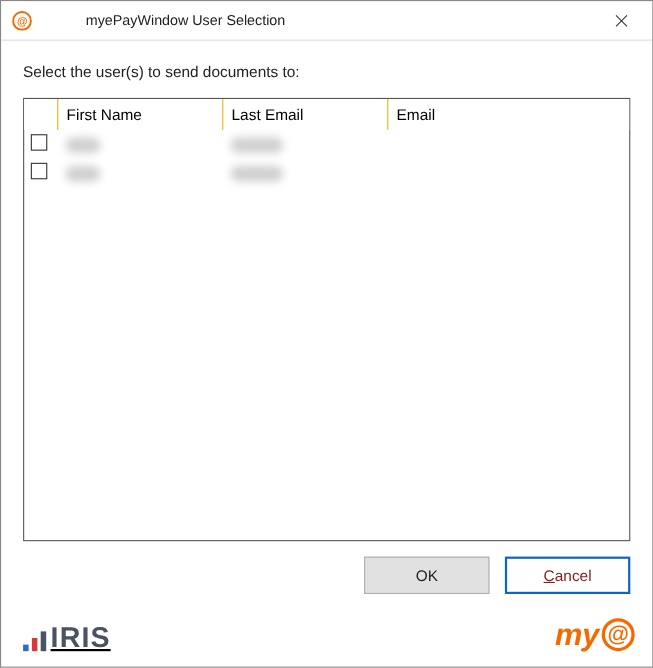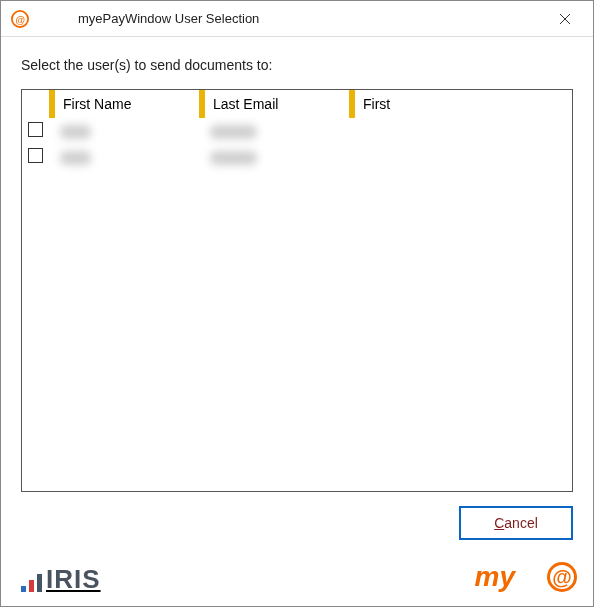--- a/index.html
+++ b/index.html
@@ -74,21 +74,21 @@
     table {
       width: 100%;
       border-collapse: collapse;
       table-layout: fixed;
     }
     thead th {
       text-align: left;
       font-weight: normal;
       font-size: 14px;
       padding: 6px 8px 6px 8px;
-      border-right: 6px solid #eab308;
+      border-right: 1px solid #eab308;
       background: #fff;
     }
     thead th:last-child {
       border-right: none;
     }
     .col-check { width: 30px; padding: 4px 6px; }
     .col-fname { width: 150px; }
     .col-lname { width: 150px; }
     .col-email { }
     tbody td {
@@ -176,21 +176,20 @@
       line-height: 1;
     }
     .mypw-logo {
       font-size: 28px;
       font-weight: 700;
       font-style: italic;
       color: #f26a00;
       display: flex;
       align-items: center;
       line-height: 1;
-      gap: 30px;
     }
     .mypw-logo .at-badge {
       display: inline-flex;
       align-items: center;
       justify-content: center;
       width: 30px;
       height: 30px;
       border: 3px solid #f26a00;
       border-radius: 50%;
       font-size: 20px;
@@ -227,41 +226,44 @@
         <col class="col-check">
         <col class="col-fname">
         <col class="col-lname">
         <col class="col-email">
       </colgroup>
       <thead>
         <tr>
           <th class="col-check"></th>
           <th>First Name</th>
           <th>Last Email</th>
-          <th>First</th>
+          <th>Email</th>
         </tr>
       </thead>
       <tbody>
         <tr>
           <td class="chk"><span class="checkbox"></span></td>
           <td><span class="blur-val">David</span></td>
           <td><span class="blur-val">Bloxham</span></td>
           <td><span></span></td>
         </tr>
         <tr>
           <td class="chk"><span class="checkbox"></span></td>
           <td><span class="blur-val">David</span></td>
           <td><span class="blur-val">Bloxham</span></td>
           <td><span></span></td>
         </tr>
       </tbody>
     </table>
   </div>
 
   <div class="button-row">
+    <div class="btn btn-ok">
+      <span>OK</span>
+    </div>
     <div class="btn btn-cancel">
       <span><span style="text-decoration:underline">C</span>ancel</span>
     </div>
   </div>
 </div>
 
 <div class="footer">
   <div class="iris-logo">
     <div class="iris-bars">
       <span class="b1"></span>

